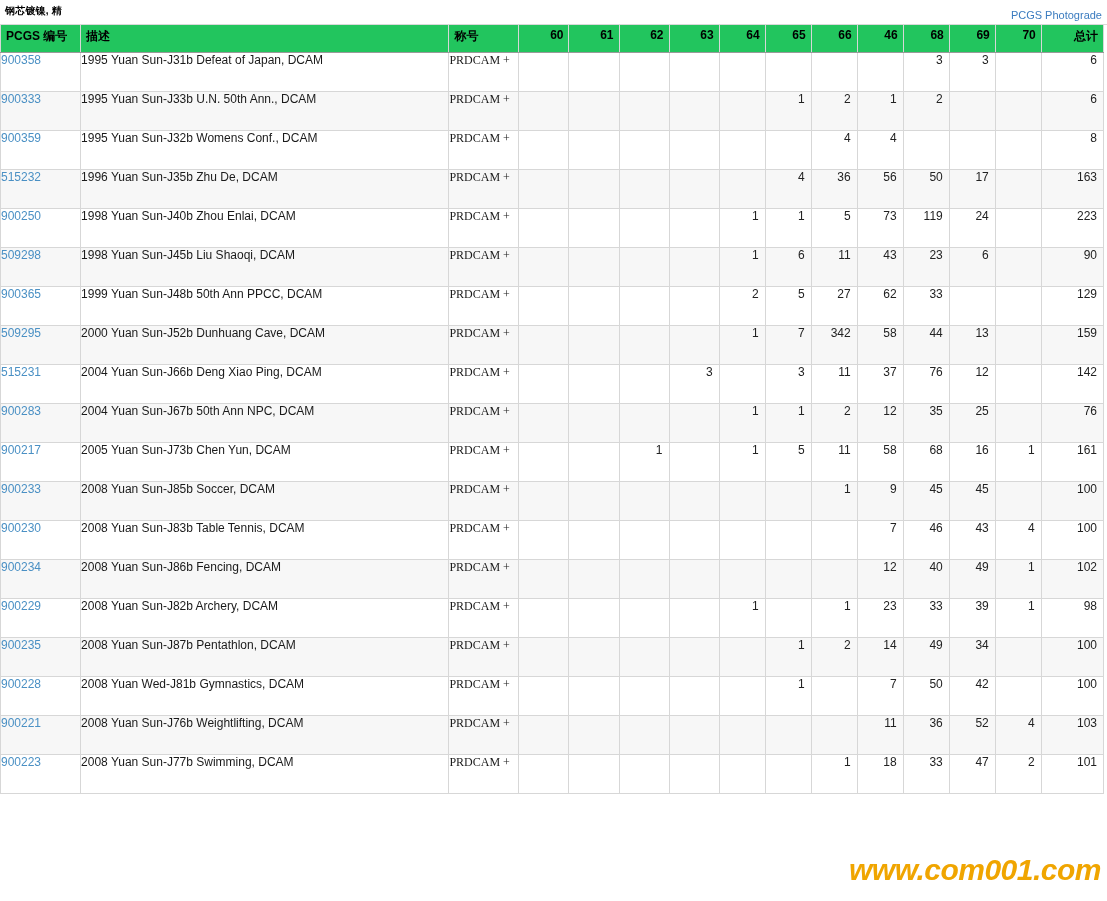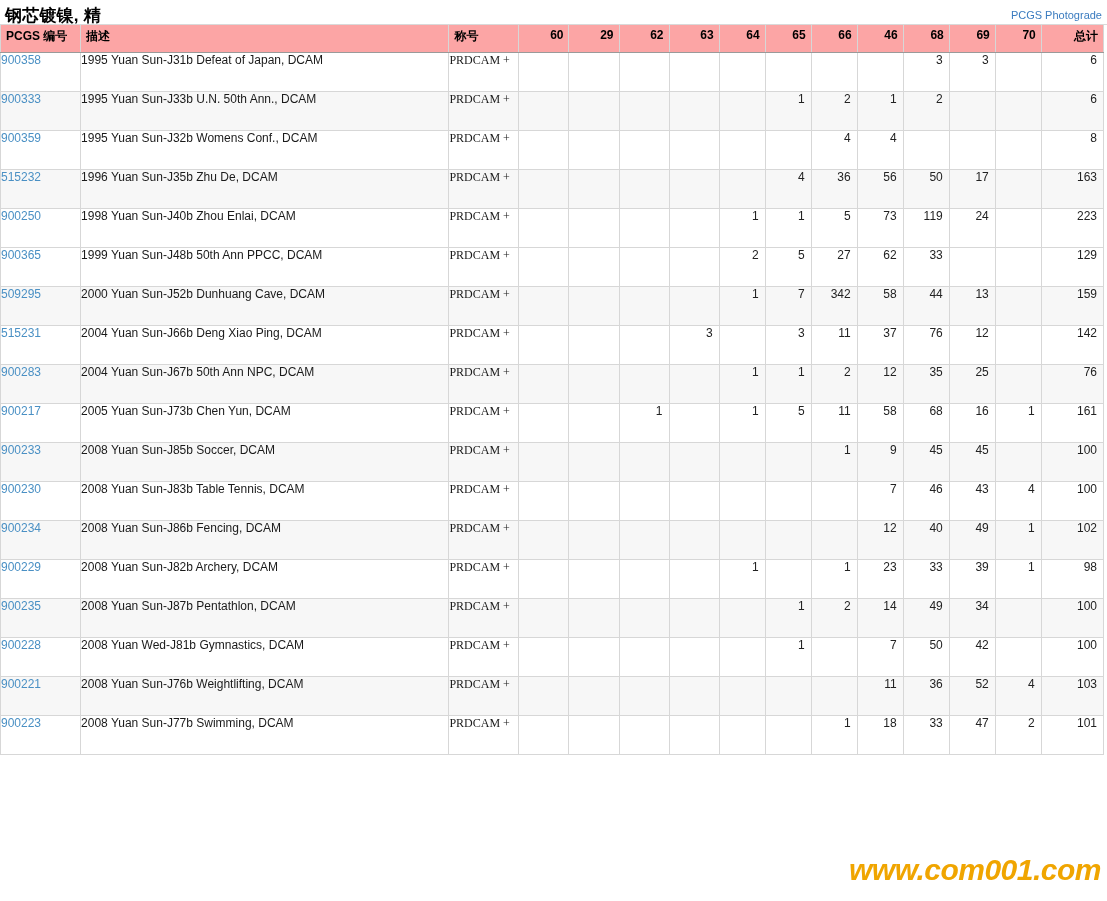--- a/index.html
+++ b/index.html
@@ -24,21 +24,21 @@
   .topbar {
     position: relative;
     height: 24px;
     border-bottom: 1px solid #d9d9d9;
     padding: 0;
   }
   .topbar .title {
     position: absolute;
     left: 5px;
     top: 4px;
-    font-size: 17px;
+    font-size: 10px;
     font-weight: bold;
     color: #000;
     letter-spacing: 0.2px;
   }
   .topbar .photograde {
     position: absolute;
     right: 5px;
     top: 9px;
     font-size: 11px;
     color: #3a7bbf;
@@ -50,21 +50,21 @@
     table-layout: fixed;
     width: 1104px;
     margin: 0;
   }
   table.grid th, table.grid td {
     border: 1px solid #d7d7d7;
     padding: 0;
     vertical-align: top;
   }
   table.grid thead th {
-    background: #fca5a5;
+    background: #22c55e;
     font-weight: bold;
     font-size: 12px;
     color: #000;
     height: 20px;
     padding: 3px 5px 4px 5px;
     border-top: none;
     border-bottom: 1px solid #9a9a9a;
     white-space: nowrap;
   }
   thead th.num { text-align: right; padding-right: 6px; }
@@ -138,21 +138,21 @@
       <col style="width:46px">
       <col style="width:46px">
       <col style="width:62px">
     </colgroup>
     <thead>
       <tr>
         <th class="lefthead">PCGS 编号</th>
         <th class="lefthead">描述</th>
         <th class="lefthead">称号</th>
         <th class="num">60</th>
-        <th class="num">29</th>
+        <th class="num">61</th>
         <th class="num">62</th>
         <th class="num">63</th>
         <th class="num">64</th>
         <th class="num">65</th>
         <th class="num">66</th>
         <th class="num">46</th>
         <th class="num">68</th>
         <th class="num">69</th>
         <th class="num">70</th>
         <th class="num">总计</th>
@@ -237,20 +237,37 @@
           <td class="numcell"></td>
           <td class="numcell">1</td>
           <td class="numcell">1</td>
           <td class="numcell">5</td>
           <td class="numcell">73</td>
           <td class="numcell">119</td>
           <td class="numcell">24</td>
           <td class="numcell"></td>
           <td class="numcell total">223</td>
         </tr>
+        <tr class="alt">
+          <td class="pcgsno"><a href="#">509298</a></td>
+          <td class="desc">1998 Yuan Sun-J45b Liu Shaoqi, DCAM</td>
+          <td class="designation">PRDCAM +</td>
+          <td class="numcell"></td>
+          <td class="numcell"></td>
+          <td class="numcell"></td>
+          <td class="numcell"></td>
+          <td class="numcell">1</td>
+          <td class="numcell">6</td>
+          <td class="numcell">11</td>
+          <td class="numcell">43</td>
+          <td class="numcell">23</td>
+          <td class="numcell">6</td>
+          <td class="numcell"></td>
+          <td class="numcell total">90</td>
+        </tr>
         <tr>
           <td class="pcgsno"><a href="#">900365</a></td>
           <td class="desc">1999 Yuan Sun-J48b 50th Ann PPCC, DCAM</td>
           <td class="designation">PRDCAM +</td>
           <td class="numcell"></td>
           <td class="numcell"></td>
           <td class="numcell"></td>
           <td class="numcell"></td>
           <td class="numcell">2</td>
           <td class="numcell">5</td>

